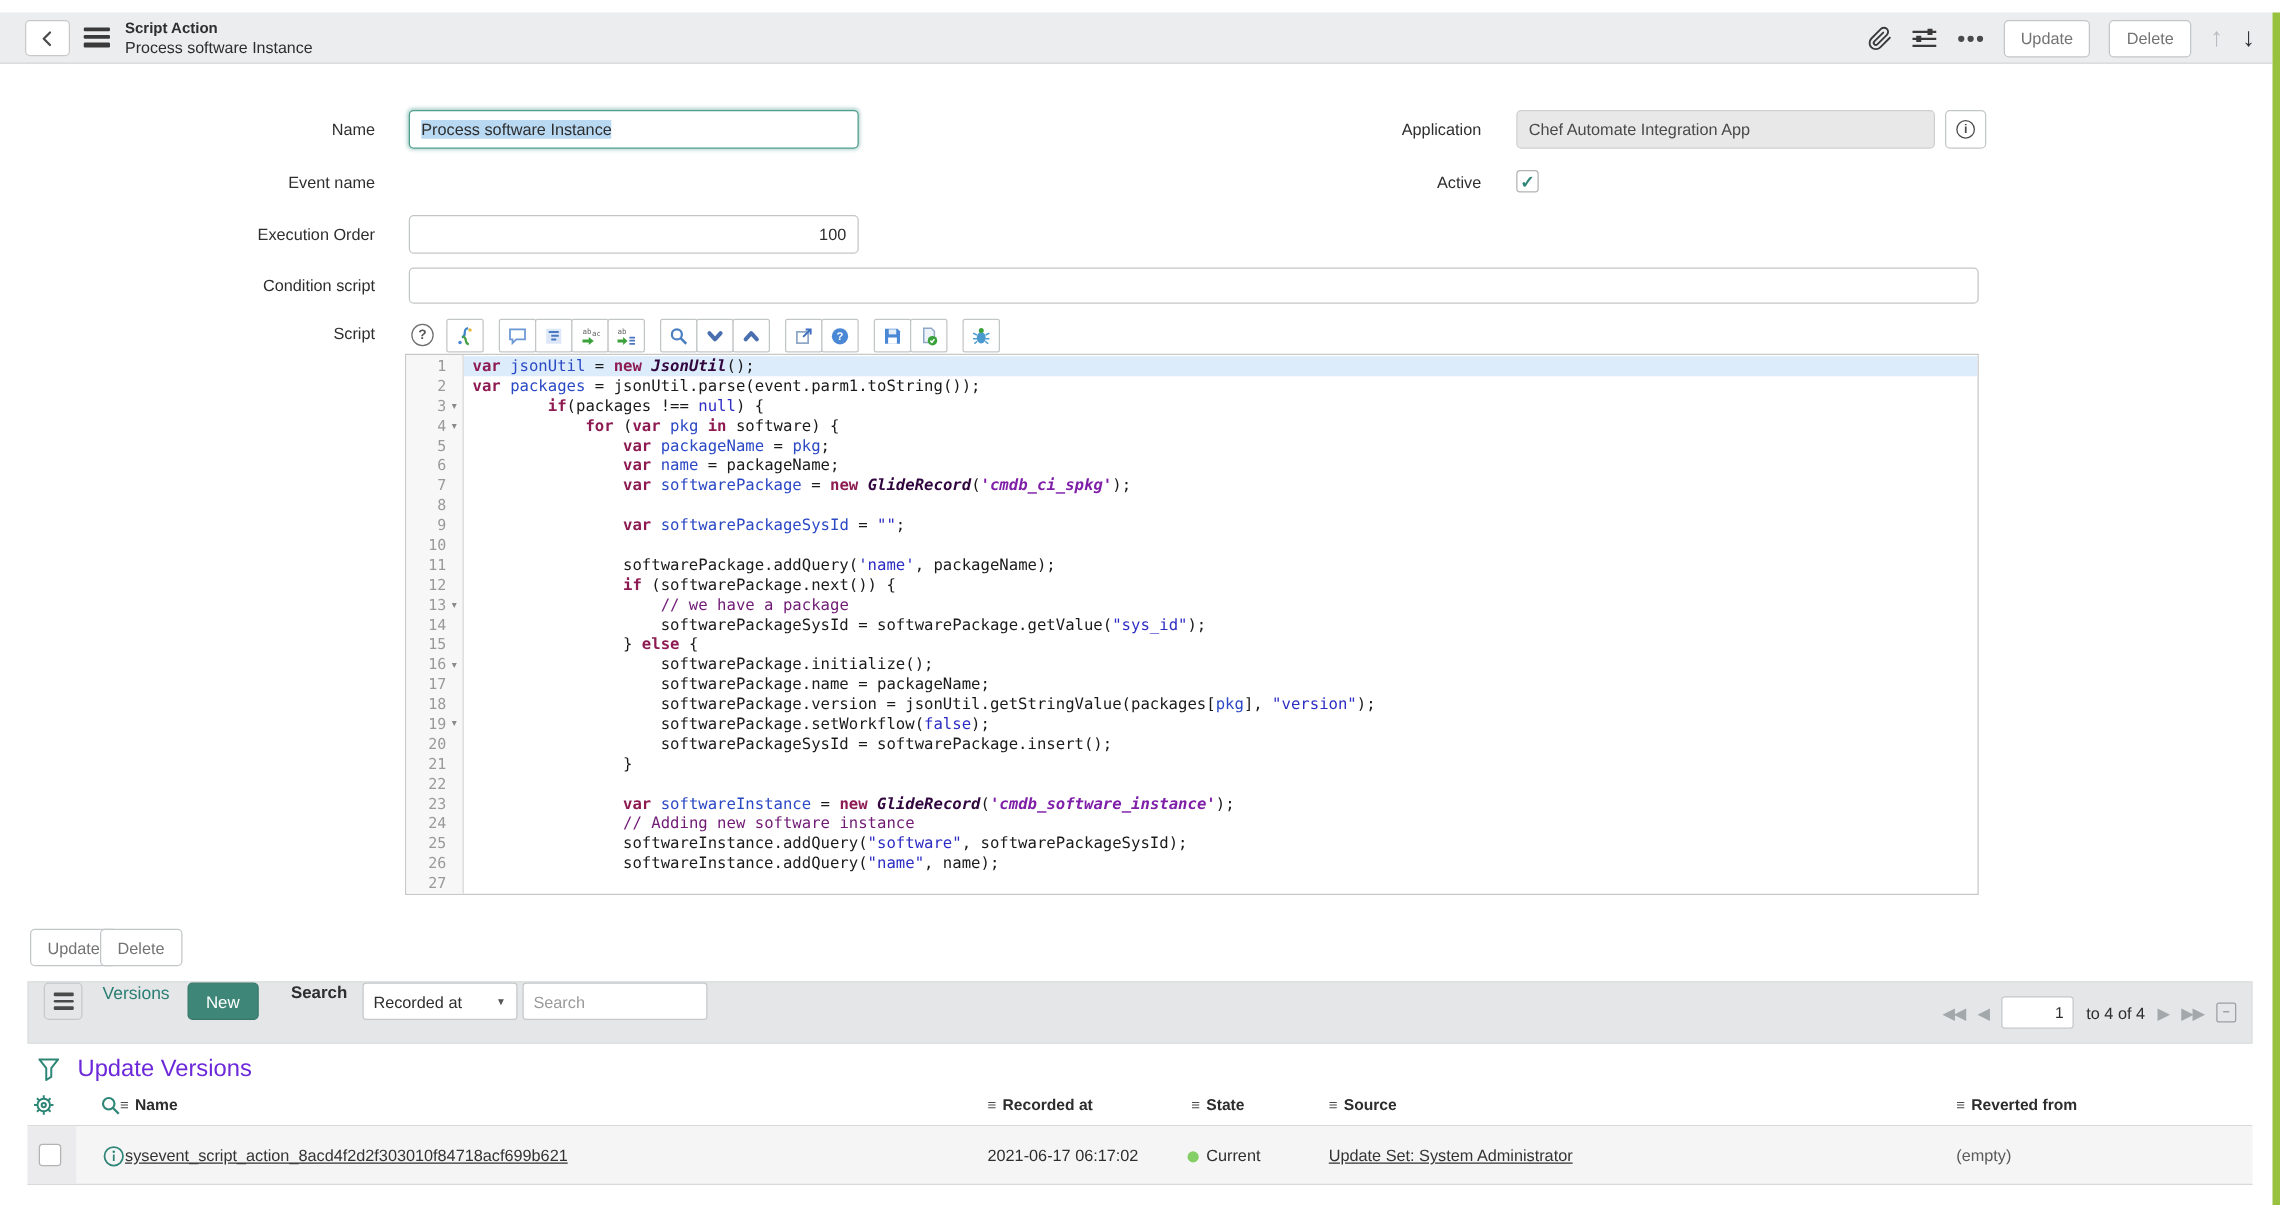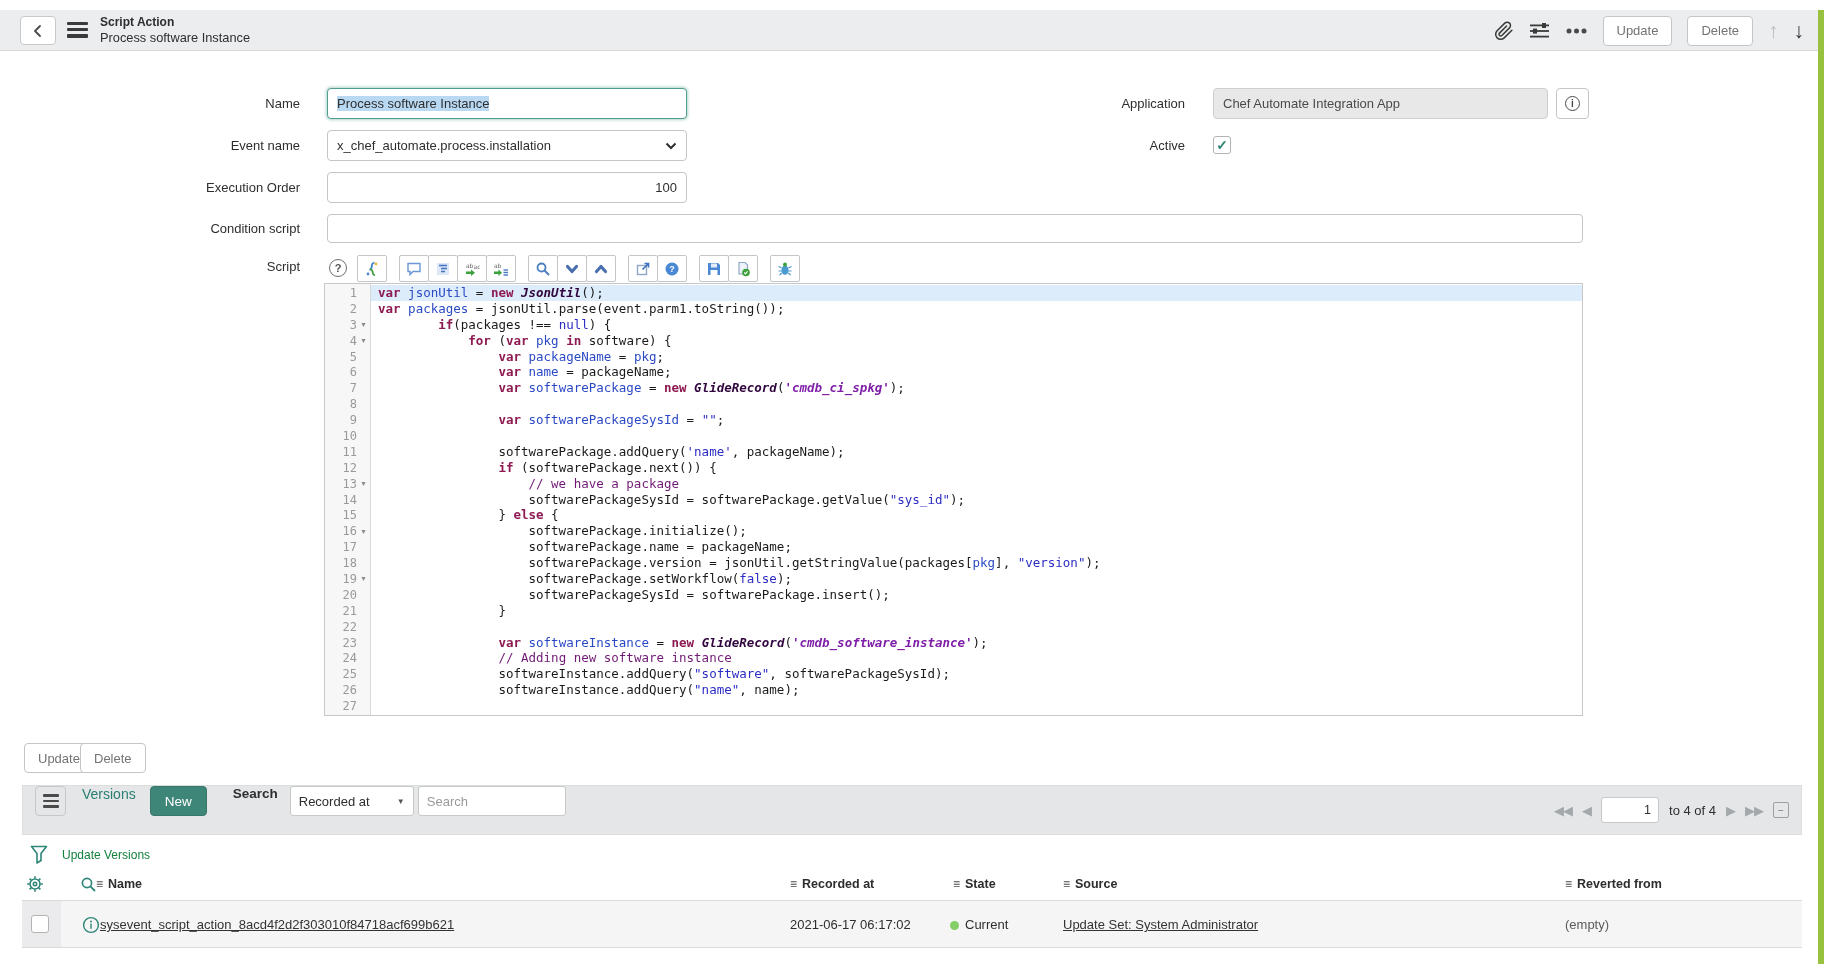--- a/index.html
+++ b/index.html
@@ -97,21 +97,21 @@
   .lb-input::placeholder { color:#9a9a9a; }
   .pager { margin-left:auto; display:flex; align-items:center; gap:10px; }
   .pg-arrow { color:#a3a8ab; font-size:13px; letter-spacing:-1px; cursor:pointer; user-select:none; }
   .pg-input { width:58px; height:26px; background:#fff; border:1px solid #c6c8ca; border-radius:3px;
               text-align:right; padding-right:7px; font-size:12.5px; font-family:inherit; color:#2e2e2e; outline:none; }
   .pg-range { font-size:13px; color:#2e2e2e; }
   .pg-collapse { width:16px; height:16px; border:1px solid #9aa0a3; border-radius:2px; display:flex;
                  align-items:center; justify-content:center; font-size:10px; color:#70767a; cursor:pointer; }
 
   .crumb-row { position:absolute; left:30px; top:845px; display:flex; align-items:center; gap:14px; }
-  .crumb-text { font-size:12px; color:#15803d; }
+  .crumb-text { font-size:19px; color:#6d28d9; }
   .lh-icon { position:absolute; cursor:pointer; }
   .col-h { position:absolute; top:877px; font-size:12.5px; font-weight:bold; color:#2d2d2d;
            display:flex; align-items:center; gap:5px; cursor:pointer; }
   .col-h .eq { font-size:12px; color:#4a4a4a; font-weight:normal; }
   .hdr-divider { position:absolute; left:22px; width:1780px; height:1px; background:#d9d9d9; }
 
   .vrow { position:absolute; left:22px; top:901px; width:1780px; height:47px; background:#f5f5f6;
           border-bottom:1px solid #d9d9d9; }
   .vrow .first-cell { position:absolute; left:0; top:0; width:39px; height:100%; background:#ebebed; }
   .vrow .checkbox { left:9px; top:14px; }
@@ -181,26 +181,20 @@
 
   <div class="flabel" style="left:1040px; width:145px; top:88px;">Application</div>
   <div class="field readonly" style="left:1213px; top:88px; width:335px;">
     <span>Chef Automate Integration App</span>
   </div>
   <div class="iconbox" style="left:1556px; top:88px;">
     <span class="circle-i">i</span>
   </div>
 
   <div class="flabel" style="left:100px; width:200px; top:130px;">Event name</div>
-  <div class="field select-field" style="left:327px; top:130px; width:360px;">
-    <span>x_chef_automate.process.installation</span>
-    <svg width="12" height="8" viewBox="0 0 12 8">
-        <path d="M1.5 1.5 L6 6 L10.5 1.5" fill="none" stroke="#2e2e2e" stroke-width="2"></path>
-      </svg>
-  </div>
 
   <div class="flabel" style="left:1040px; width:145px; top:130px;">Active</div>
   <div class="checkbox" style="left:1213px; top:136px;">
     <span>✓</span>
   </div>
 
   <div class="flabel" style="left:100px; width:200px; top:172px;">Execution Order</div>
   <input class="field" style="left: 327px; top: 172px; width: 360px; text-align: right;" value="100">
 
   <div class="flabel" style="left:100px; width:200px; top:213px;">Condition script</div>

